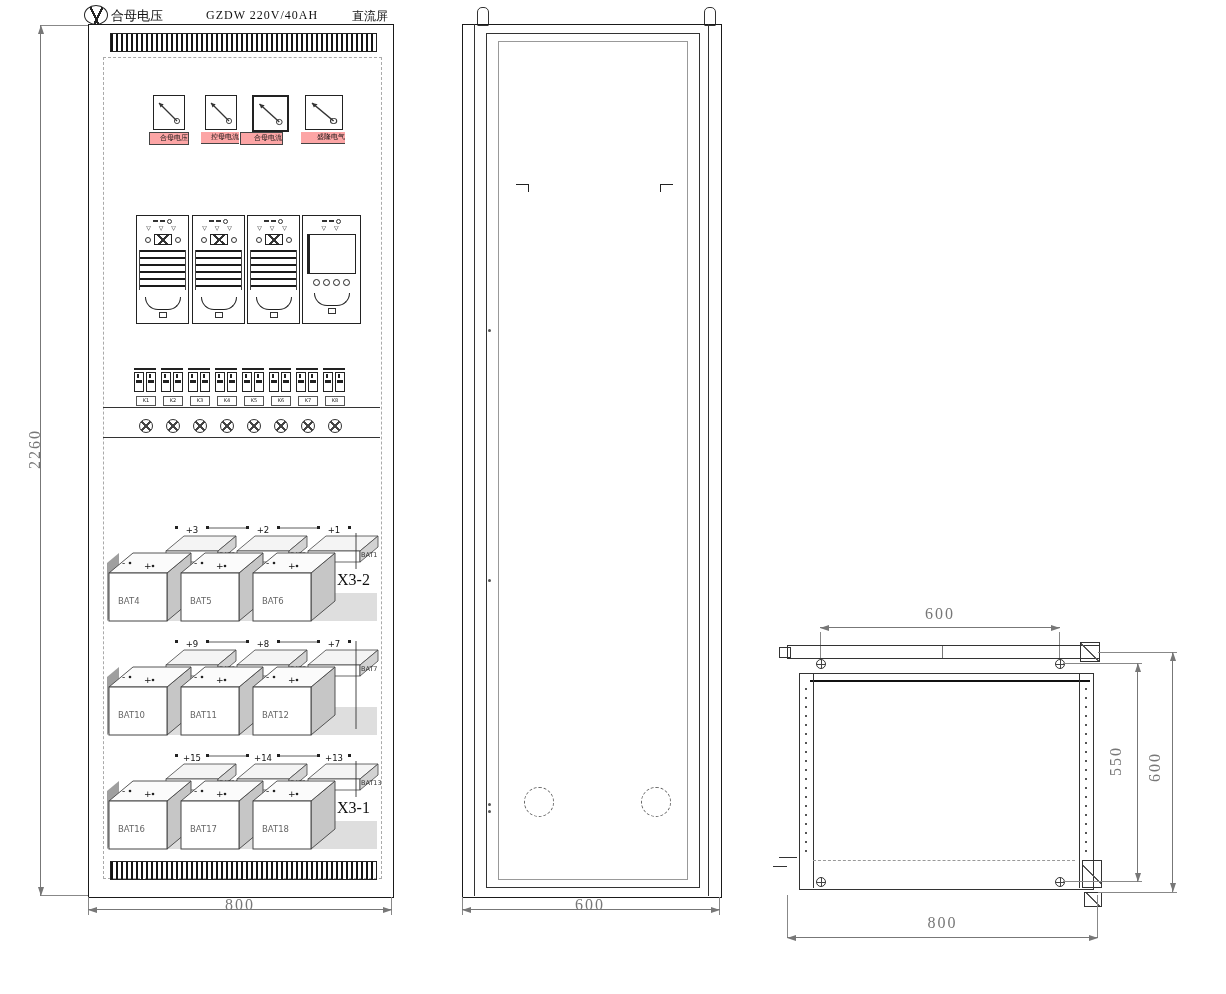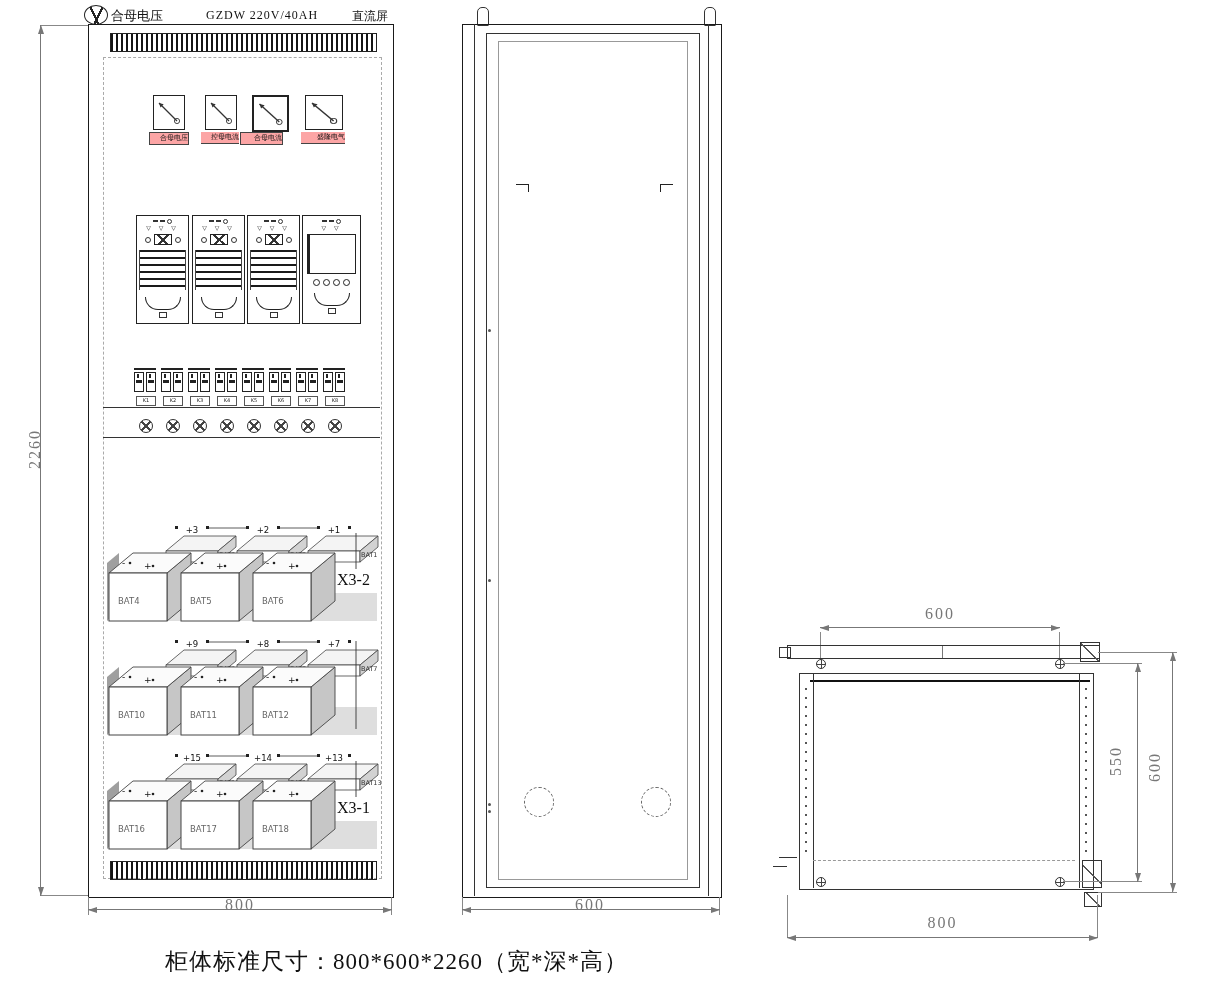--- a/index.html
+++ b/index.html
@@ -197,21 +197,20 @@
 
     <div class="ext" style="left:787px;top:895px;width:1px;height:42px"></div>
     <div class="ext" style="left:1097px;top:895px;width:1px;height:42px"></div>
     <div class="dim" style="left:787px;top:937px;width:311px">
       <span class="arw al"></span>
       <span class="arw ar"></span>
     </div>
     <div class="dim-text" style="left:890px;top:914px;width:105px">800</div>
   </div>
 
-  <div class="caption" style="left:165px;top:946px">柜体标准尺寸：800*600*2260（宽*深*高）</div>
 <div class="meter" style="left: 153px; top: 95px; width: 30px; height: 33px;"><svg viewBox="0 0 30 33" width="100%" height="100%" preserveAspectRatio="none">
         <line x1="5" y1="7" x2="23" y2="25" stroke="#333" stroke-width="1.2"></line>
         <path d="M5 7 l1.5 4.5 l3.2 -3.2 z" fill="#333"></path>
         <circle cx="23" cy="25" r="2.6" fill="none" stroke="#333" stroke-width="0.9"></circle>
       </svg></div>
     <div class="meter-label" style="left: 149px; top: 132px; width: 38px;">合母电压</div>
     <div class="meter" style="left: 205px; top: 95px; width: 30px; height: 33px;"><svg viewBox="0 0 30 33" width="100%" height="100%" preserveAspectRatio="none">
         <line x1="5" y1="7" x2="23" y2="25" stroke="#333" stroke-width="1.2"></line>
         <path d="M5 7 l1.5 4.5 l3.2 -3.2 z" fill="#333"></path>
         <circle cx="23" cy="25" r="2.6" fill="none" stroke="#333" stroke-width="0.9"></circle>

